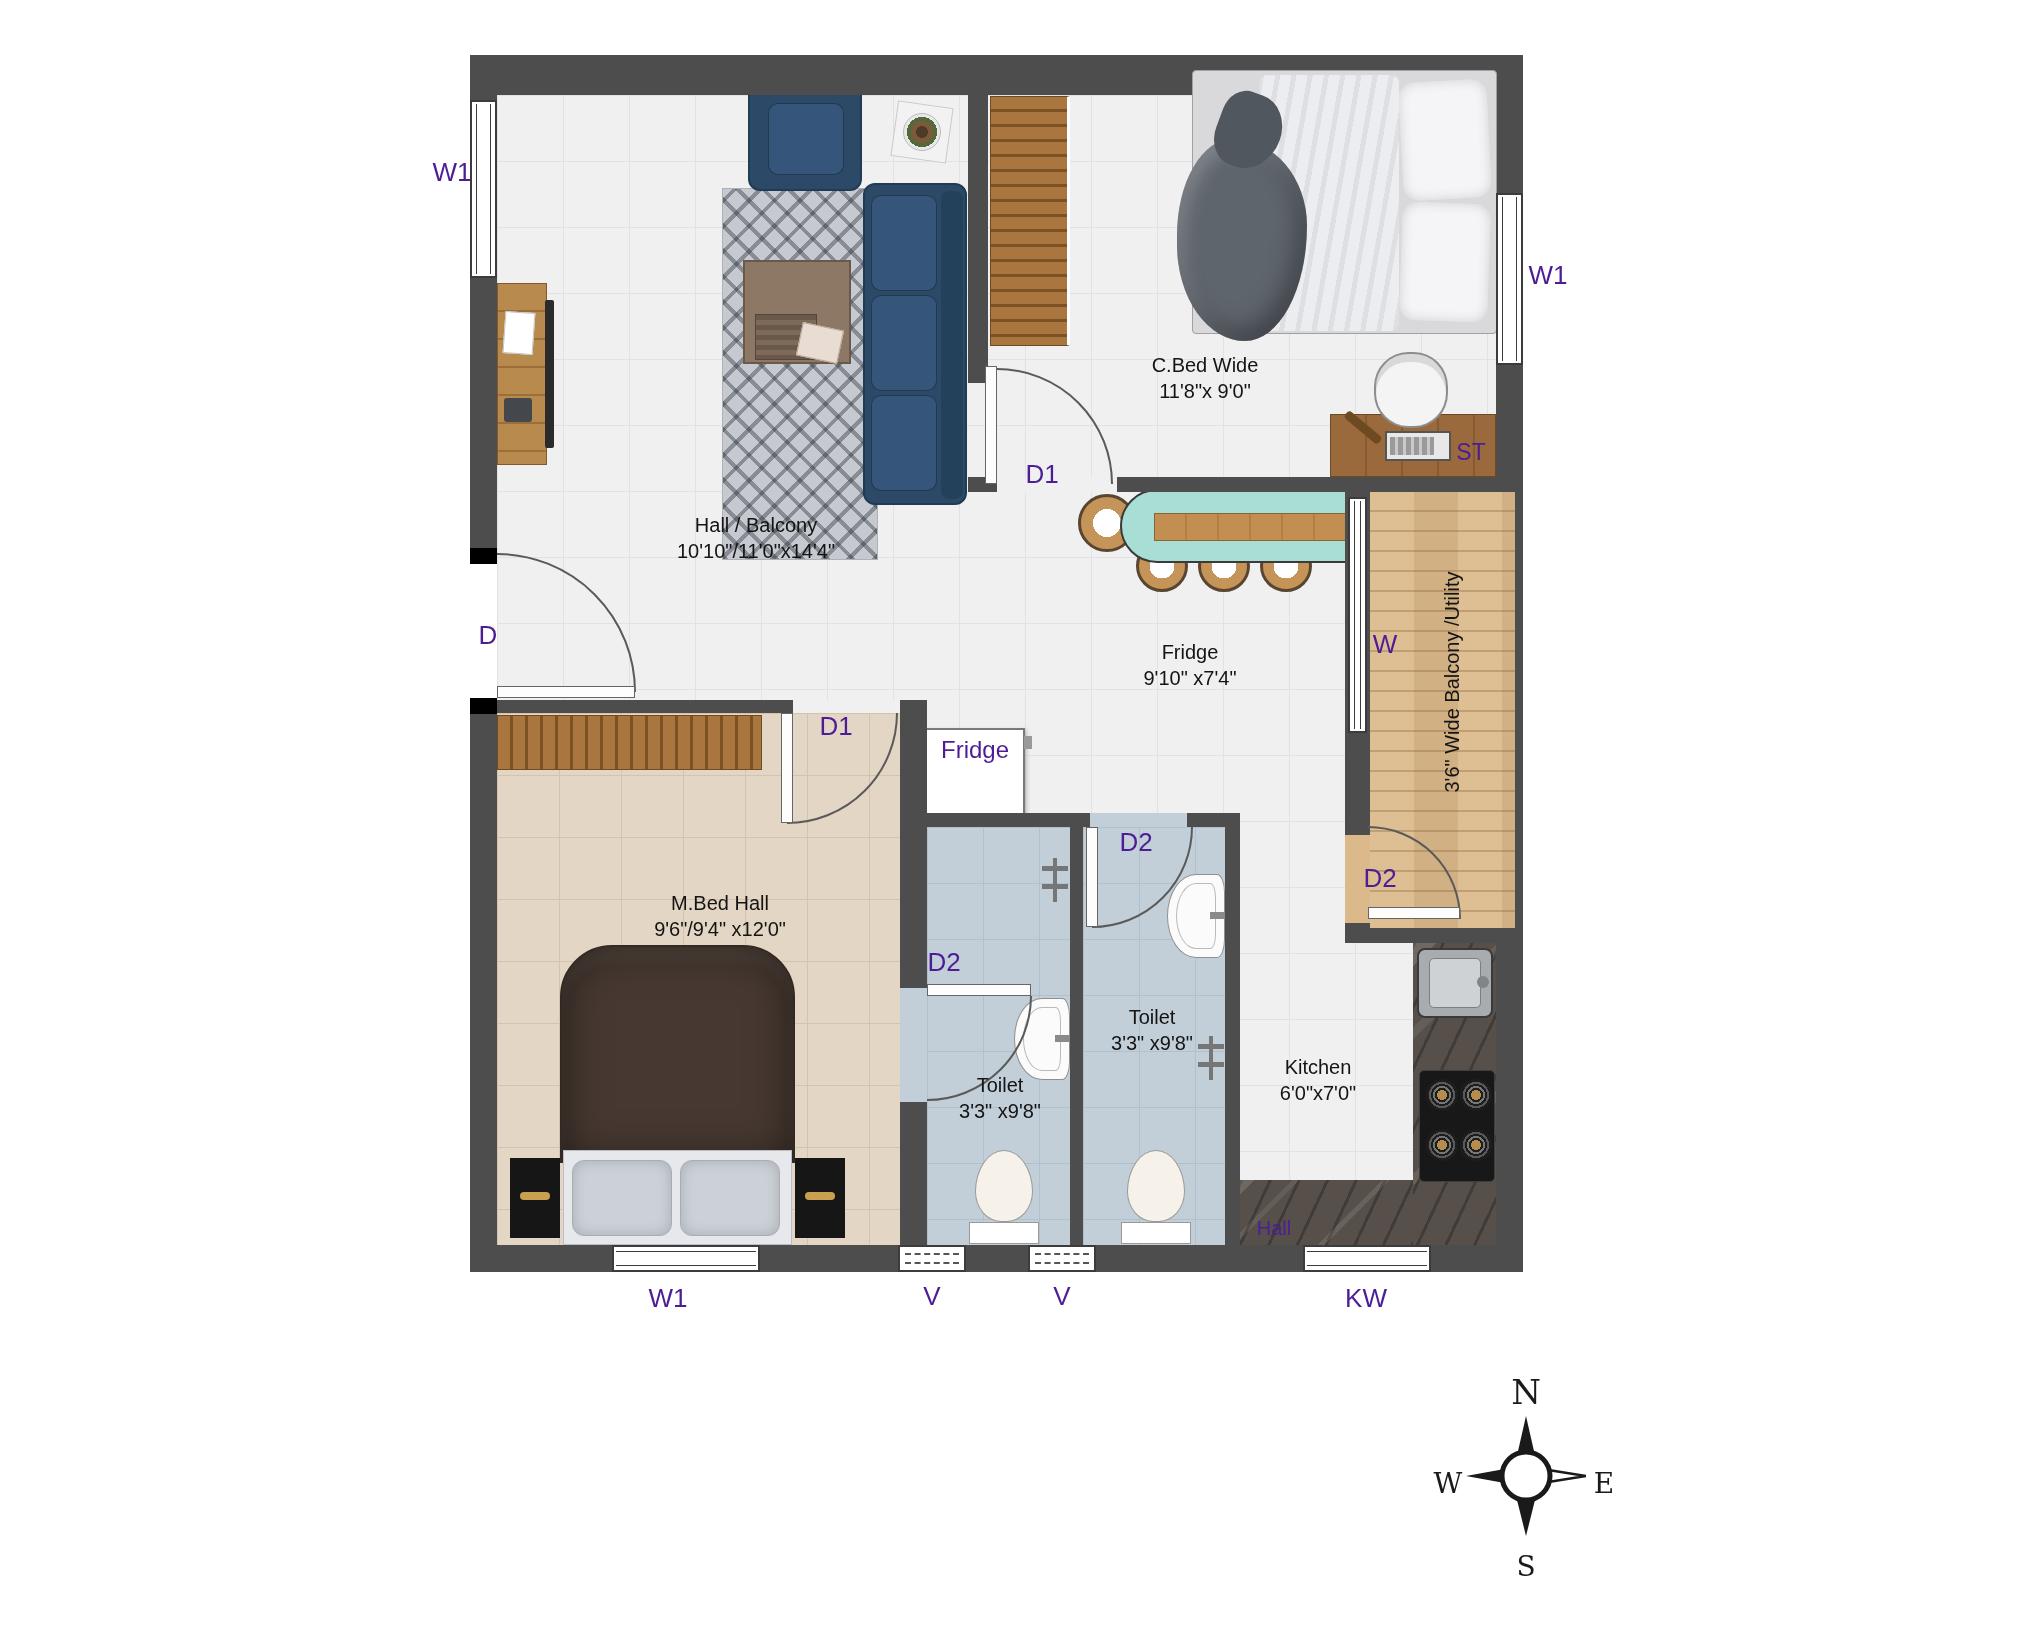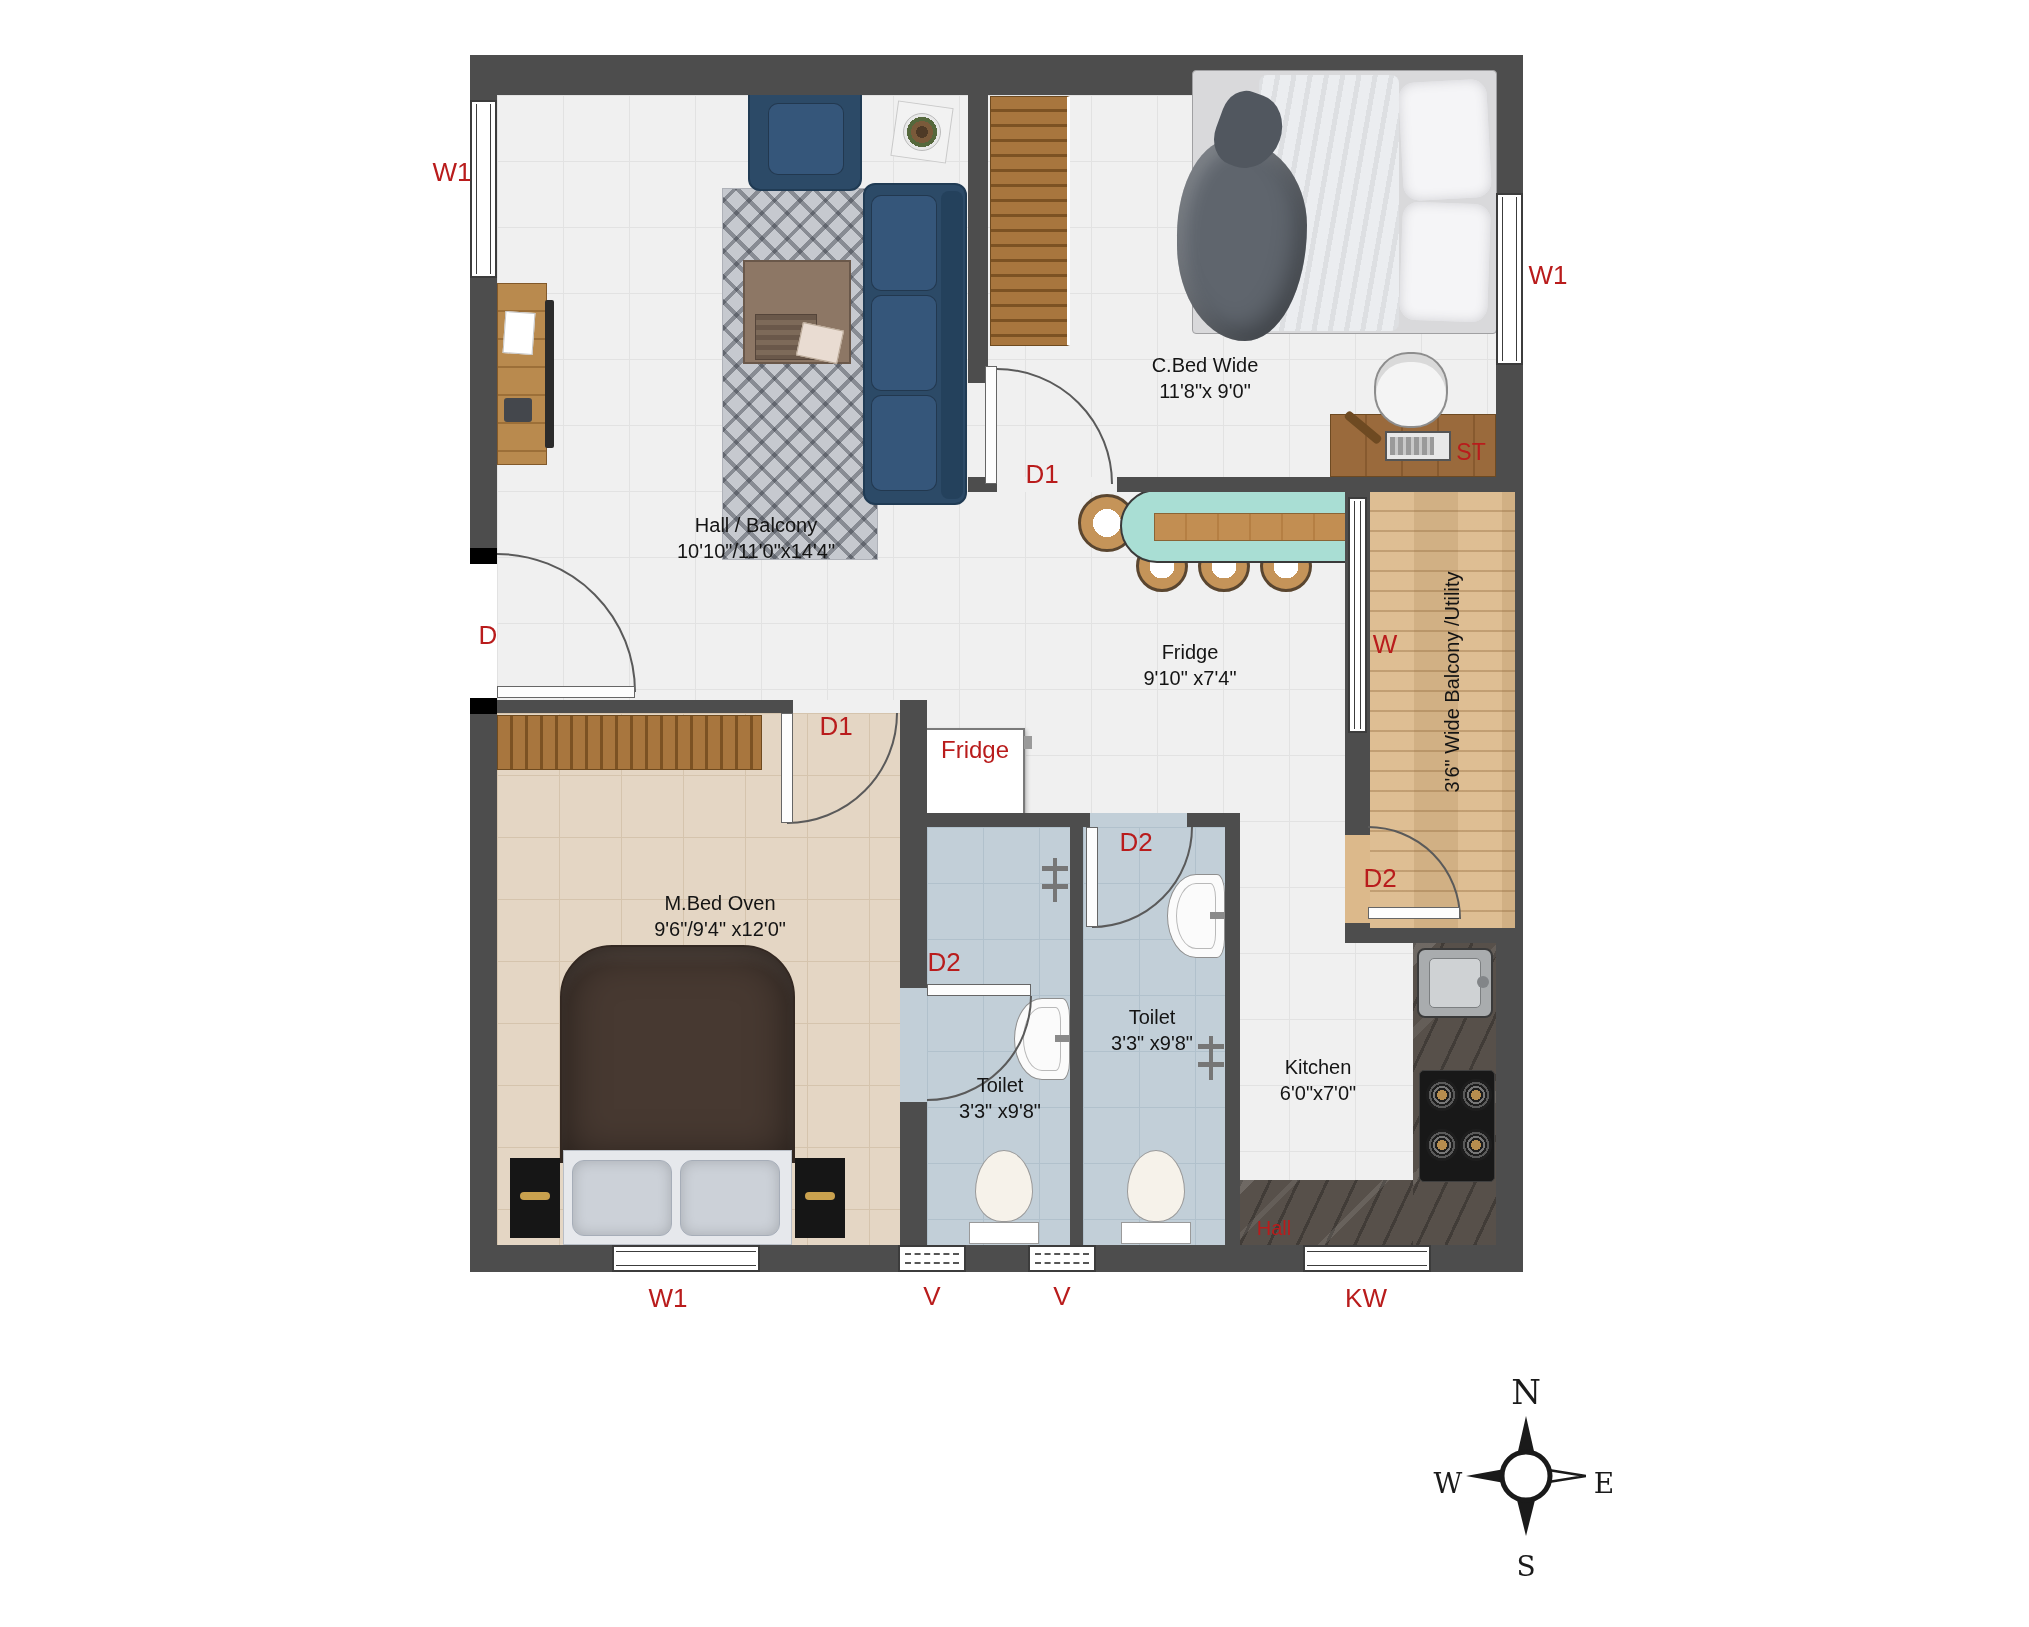--- a/index.html
+++ b/index.html
@@ -30,21 +30,21 @@
   .wood-balcony{background-color:#dcb98b;background-image:
     repeating-linear-gradient(180deg,rgba(0,0,0,0) 0 18px,rgba(140,100,55,.35) 18px 20px),
     repeating-linear-gradient(90deg,rgba(255,255,255,.07) 0 44px,rgba(0,0,0,.05) 44px 88px)}
   .deck-h{background:repeating-linear-gradient(180deg,#a8763e 0 12px,#7c5223 12px 15px);border:1px solid #6e4a1f}
   .deck-v{background:repeating-linear-gradient(90deg,#a8763e 0 12px,#7c5223 12px 15px);border:1px solid #6e4a1f}
   .counter{background-color:#57504a;background-image:
     linear-gradient(135deg,rgba(255,255,255,.14) 0 6%,transparent 6% 22%,rgba(255,255,255,.08) 22% 25%,transparent 25% 60%,rgba(255,255,255,.1) 60% 63%,transparent 63%),
     repeating-linear-gradient(115deg,rgba(0,0,0,.25) 0 3px,transparent 3px 26px);z-index:6}
   .lbl{position:absolute;transform:translate(-50%,-50%);text-align:center;color:#141414;
        font-size:20px;line-height:1.32;white-space:nowrap;z-index:40}
-  .marker{position:absolute;transform:translate(-50%,-50%);color:#b91c1c;font-size:26px;
+  .marker{position:absolute;transform:translate(-50%,-50%);color:#4c1d95;font-size:26px;
           white-space:nowrap;z-index:40}
   .rug{background-color:#c6c9cf;border:1px solid #aeb1b8;background-image:
     repeating-linear-gradient(45deg,rgba(35,40,50,.38) 0 4px,transparent 4px 18px),
     repeating-linear-gradient(-45deg,rgba(35,40,50,.38) 0 4px,transparent 4px 18px);z-index:4}
   .sofa{background:#2c4a67;border:2px solid #203b54;border-radius:12px;z-index:6}
   .cush{position:absolute;background:#35567a;border:1px solid rgba(0,0,0,.35);border-radius:10px}
   .burner{position:absolute;width:32px;height:32px;border-radius:50%;
     background:radial-gradient(circle,#b78d4e 0 5px,#1d1d1d 5px 7px,#777 7px 9px,#1d1d1d 9px 11px,#5a5a5a 11px 13px,#1d1d1d 13px)}
   .shower{position:absolute;width:26px;height:44px;z-index:7}
   .shower::before{content:"";position:absolute;left:11px;top:0;width:4px;height:44px;background:#767676}
@@ -211,21 +211,21 @@
   </div>
   <div class="lbl" style="left:1205px;top:378px">
     <div>C.Bed Wide</div>
     <div>11'8"x 9'0"</div>
   </div>
   <div class="lbl" style="left:1190px;top:665px">
     <div>Fridge</div>
     <div>9'10" x7'4"</div>
   </div>
   <div class="lbl" style="left:720px;top:916px">
-    <div>M.Bed Oven</div>
+    <div>M.Bed Hall</div>
     <div>9'6"/9'4" x12'0"</div>
   </div>
   <div class="lbl" style="left:1000px;top:1098px">
     <div>Toilet</div>
     <div>3'3" x9'8"</div>
   </div>
   <div class="lbl" style="left:1152px;top:1030px">
     <div>Toilet</div>
     <div>3'3" x9'8"</div>
   </div>

